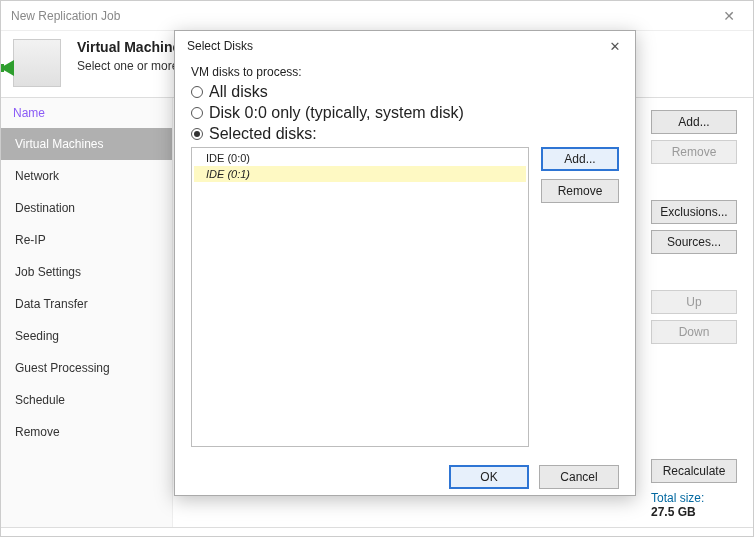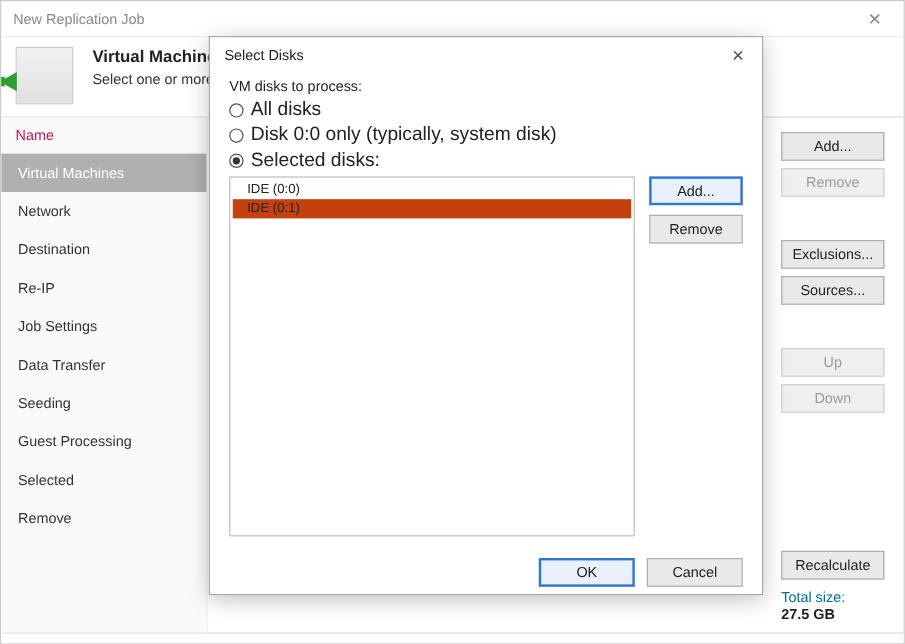--- a/index.html
+++ b/index.html
@@ -67,21 +67,21 @@
     border-top: 1px solid #ddd;
   }
   .sidebar {
     width: 172px;
     background: #fafafa;
     border-right: 1px solid #eee;
   }
   .sidebar-header {
     padding: 8px 12px;
     font-size: 12px;
-    color: #be185d;
+    color: #8b5cf6;
   }
   .sidebar-item {
     padding: 9px 14px;
     font-size: 12px;
     color: #333;
   }
   .sidebar-item.active {
     background: #b0b0b0;
     color: #fff;
   }
@@ -165,21 +165,21 @@
     flex: 1;
     border: 1px solid #bdbdbd;
     height: 300px;
     padding: 2px;
     background: #fff;
   }
   .disk-item {
     padding: 2px 12px;
     font-size: 11px;
   }
-  .disk-item.selected { background: #c2410c; }
+  .disk-item.selected { background: #fef9c3; font-style: italic; }
   .disk-btns { width: 78px; display: flex; flex-direction: column; gap: 8px; }
   .disk-btns .btn { width: 78px; }
   .dialog-bottom {
     display: flex; justify-content: flex-end; gap: 10px; padding: 8px 16px 12px 16px;
   }
   .dialog-bottom .btn { width: 80px; }
 </style>
 </head>
 <body>
 
@@ -204,21 +204,21 @@
   <div class="sidebar">
     <div class="sidebar-header">Name</div>
     <div class="sidebar-item active"><span>Virtual Machines</span></div>
     <div class="sidebar-item"><span>Network</span></div>
     <div class="sidebar-item"><span>Destination</span></div>
     <div class="sidebar-item"><span>Re-IP</span></div>
     <div class="sidebar-item"><span>Job Settings</span></div>
     <div class="sidebar-item"><span>Data Transfer</span></div>
     <div class="sidebar-item"><span>Seeding</span></div>
     <div class="sidebar-item"><span>Guest Processing</span></div>
-    <div class="sidebar-item"><span>Selected</span></div>
+    <div class="sidebar-item"><span>Schedule</span></div>
     <div class="sidebar-item"><span>Remove</span></div>
   </div>
 
   <div class="main">
     <div class="right-btns">
       <div class="btn">Add...</div>
       <div class="btn disabled">Remove</div>
       <div class="spacer"></div>
       <div class="btn">Exclusions...</div>
       <div class="btn">Sources...</div>

